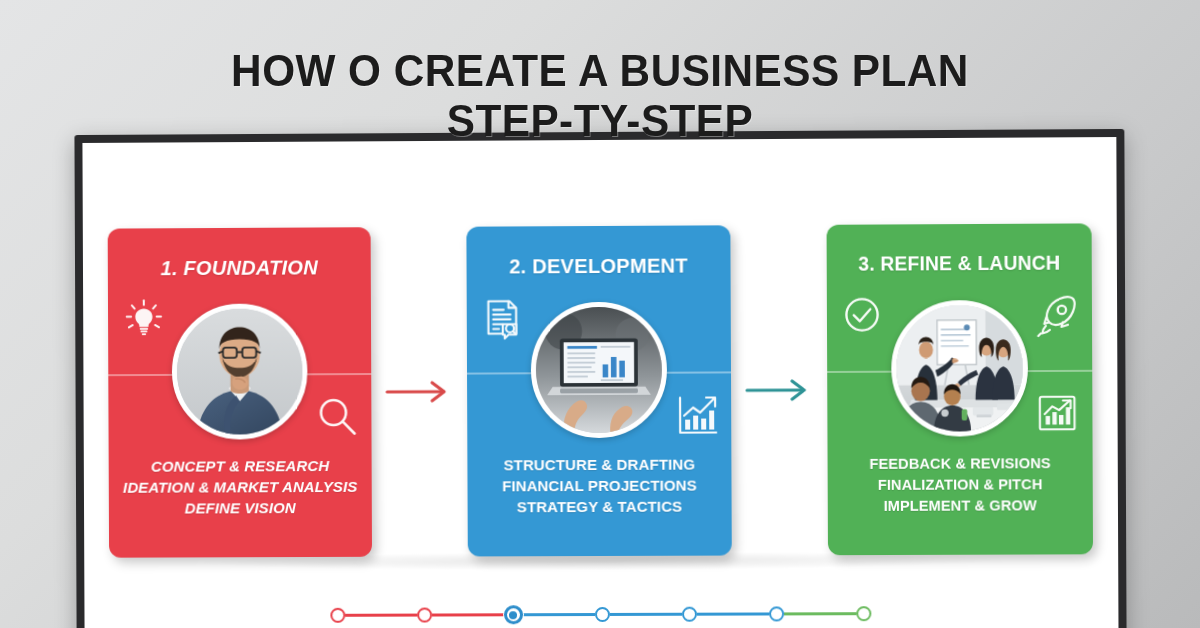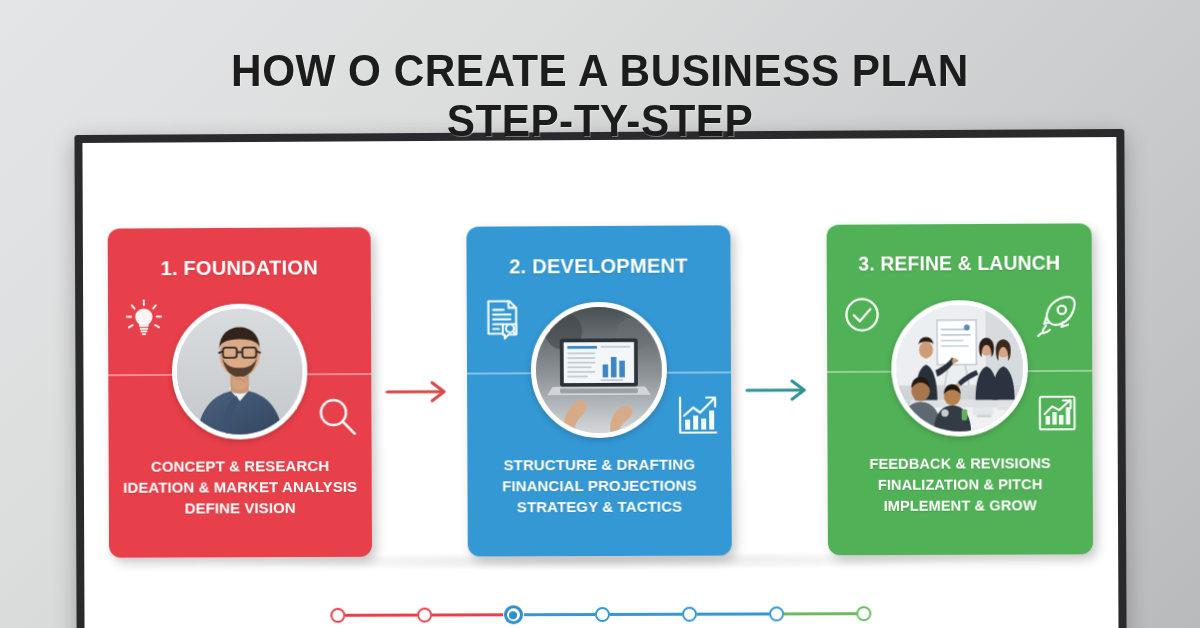--- a/index.html
+++ b/index.html
@@ -74,21 +74,21 @@
 
   .card {
     position: relative;
     width: 264px;
     height: 330px;
     border-radius: 12px;
     box-shadow: 4px 5px 11px rgba(0,0,0,0.22);
     overflow: hidden;
     flex: 0 0 auto;
   }
-  .card.red   { background: #e8404a; }
+  .card.red   { background: #e8404a; font-style: italic; }
   .card.blue  { background: #3498d4; }
   .card.green { background: #51b156; }
 
   
   .card-band {
     position: absolute;
     left: 0; right: 0;
     top: 148px;
     height: 5px;
     background: rgba(255,255,255,0.22);

